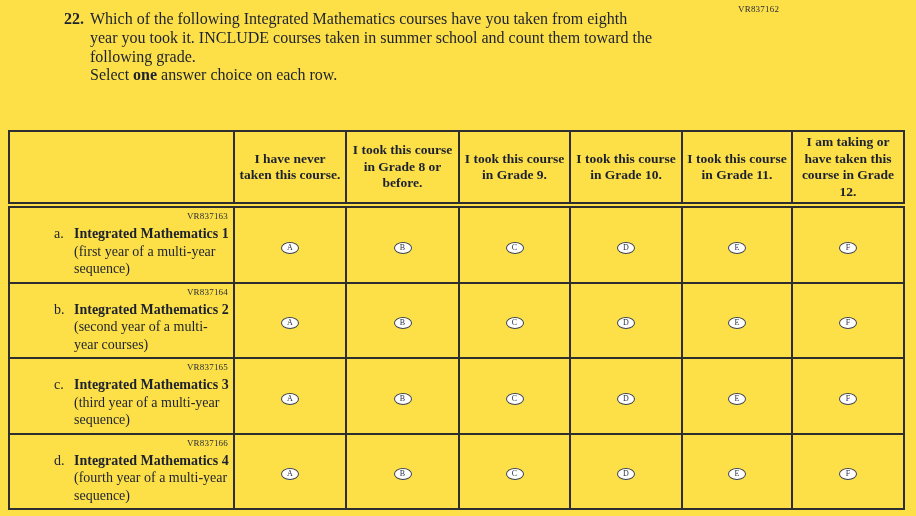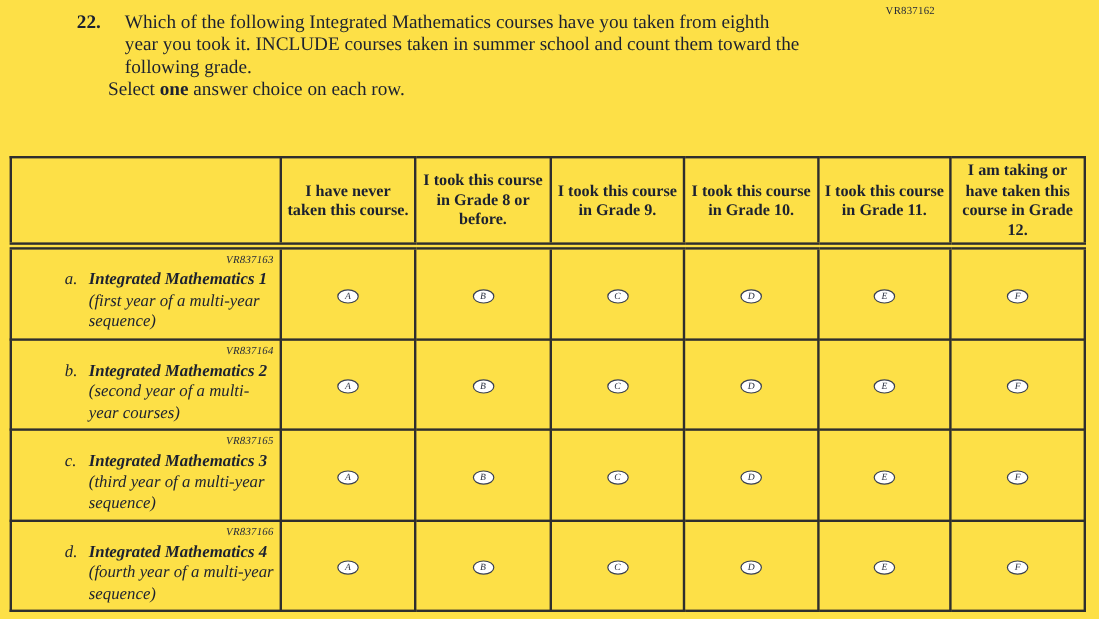--- a/index.html
+++ b/index.html
@@ -27,21 +27,21 @@
     top: 9px;
     display: flex;
   }
   .qnum {
     width: 26px;
     font-weight: bold;
     font-size: 16px;
     line-height: 19px;
     flex: none;
   }
-  .qtext { font-size: 16px; line-height: 19px; margin-left: 14px; }
+  .qtext { font-size: 16px; line-height: 19px; }
   .instruction { font-size: 16px; font-family: Liberation Serif, serif; }
   table.answer-grid {
     position: absolute;
     left: 8px;
     top: 130px;
     width: 895px;
     border-collapse: collapse;
     table-layout: fixed;
   }
   .answer-grid th, .answer-grid td {
@@ -50,21 +50,21 @@
   .answer-grid thead th {
     border-bottom: 6px double #2e2e2e;
     height: 68px;
     vertical-align: middle;
     text-align: center;
     font-size: 13.5px;
     line-height: 16.5px;
     font-weight: bold;
     padding: 2px 3px;
   }
-  .answer-grid tbody td { height: 72px; font-style: italic; }
+  .answer-grid tbody td { height: 72px; }
   td.label-cell {
     position: relative;
     vertical-align: top;
     padding: 0;
   }
   .vr-code {
     position: absolute;
     top: 3px;
     right: 5px;
     font-size: 9px;

